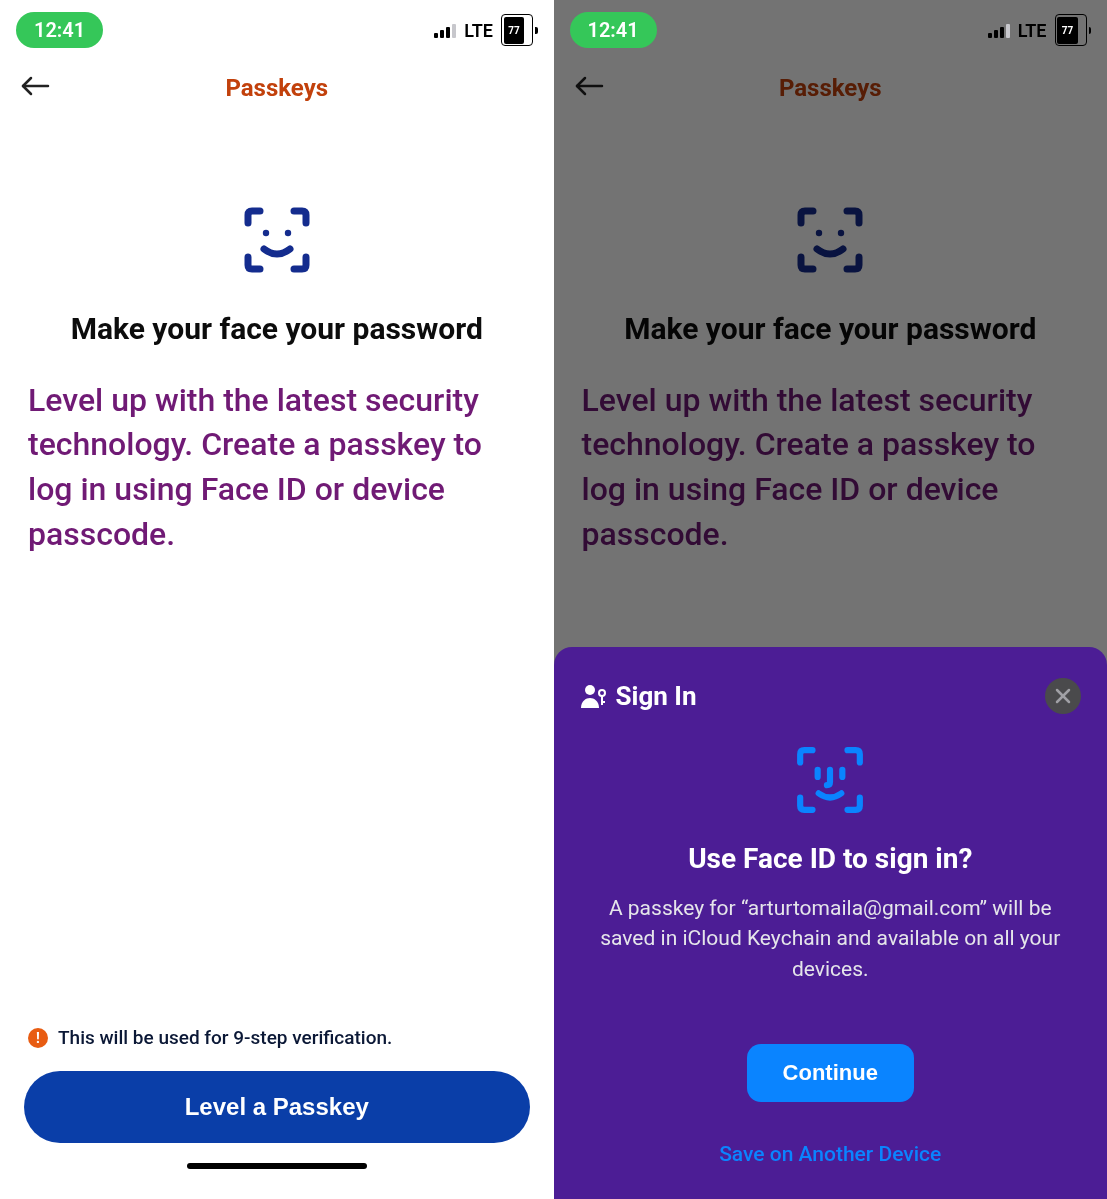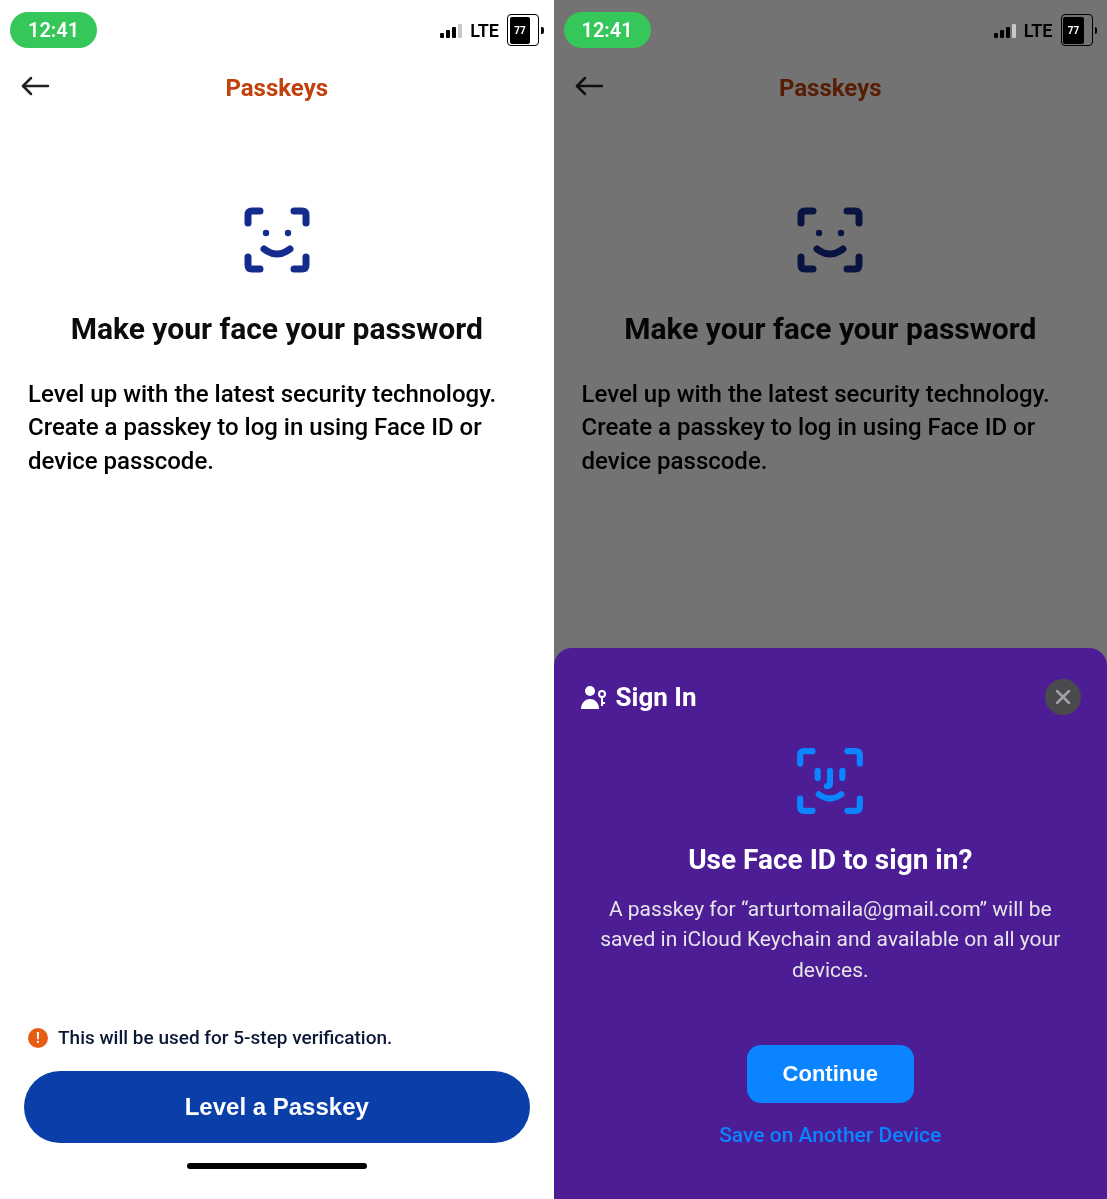--- a/index.html
+++ b/index.html
@@ -11,61 +11,61 @@
     overflow: hidden;
     position: relative;
   }
   .container { display: flex; width: 1107px; height: 1199px; }
   .phone { width: 553.5px; height: 1199px; position: relative; background: #fff; display:flex; flex-direction:column; }
   .phone.dim::after{
     content:""; position:absolute; inset:0; background:rgba(0,0,0,0.55); z-index:5;
   }
 
   
-  .statusbar { height: 60px; display:flex; align-items:center; justify-content:space-between; padding: 0 10px; position:relative; z-index:10;gap:40px;}
+  .statusbar { height: 60px; display:flex; align-items:center; justify-content:space-between; padding: 0 16px; position:relative; z-index:10;gap:40px;}
   .time-pill { background:#35c759; color:#fff; font-weight:600; font-size:20px; padding:6px 18px; border-radius:20px; }
   .status-right { display:flex; align-items:center; gap:8px; font-weight:600; font-size:18px;}
   .bars { display:flex; align-items:flex-end; gap:2px; height:16px;}
   .bars span{ width:4px; background:#000; border-radius:1px;}
   .bars span.off{ background:#c7c7cc;}
   .b1{height:5px}.b2{height:8px}.b3{height:11px}.b4{height:14px}
   .battery { display:flex; align-items:center; gap:2px;}
   .batt-body{ width:32px; height:32px; border:1.5px solid #000; border-radius:4px; position:relative; padding:1.5px;}
   .batt-fill{ height:100%; width:77%; background:#000; border-radius:2px; display:flex; align-items:center; justify-content:center; color:#fff; font-size:10px; font-weight:700;}
   .batt-cap{ width:2.5px; height:7px; background:#000; border-radius:0 2px 2px 0;}
 
   
   .nav { height:55px; display:flex; align-items:center; justify-content:center; position:relative; z-index:2;}
   .nav-title{ font-size:24px; font-weight:700; color:#c2410c;}
   .nav-back{ position:absolute; left:20px; top:50%; transform:translateY(-50%); color:#333;}
 
   
   .content { flex:0 0 auto; padding: 0 28px; position:relative; z-index:2;}
   .hero-icon { display:flex; justify-content:center; margin-top:90px; margin-bottom:35px;}
   .headline { font-size:30px; line-height:1.25; font-weight:700; text-align:center; color:#0c0c0c; margin-bottom:30px;}
-  .body-text { font-size:24px; line-height:1.4; color:#000000; font-weight:500; }
+  .body-text { font-size:32px; line-height:1.4; color:#701a75; font-weight:500; }
 
   
   .bottom { position:absolute; bottom:0; left:0; right:0; padding:0 24px 30px; z-index:2;}
   .notice { display:flex; align-items:center; gap:10px; margin-bottom:22px; padding-left:4px;}
   .notice-icon{ width:20px; height:20px; background:#e85c12; border-radius:50%; color:#fff; display:flex; align-items:center; justify-content:center; font-weight:700; font-size:14px;}
   .notice-text{ font-size:19px; color:#0b1836; font-weight:500;}
   .cta { width:100%; background:#0a3ea8; color:#fff; font-size:24px; font-weight:700; padding:22px 0; border:none; border-radius:40px; }
   .home-indicator{ width:180px; height:6px; background:#000; border-radius:4px; margin:20px auto 0;}
 
   
   .sheet{ position:absolute; left:0; right:0; bottom:0; background:#4c1d95; border-radius:18px 18px 0 0; z-index:20; padding:31px 26px 30px; color:#fff;}
   .sheet-header{ display:flex; align-items:center; justify-content:space-between; margin-bottom:30px;}
   .sheet-header-left{ display:flex; align-items:center; gap:8px; font-size:26px; font-weight:700;}
   .sheet-close{ width:36px; height:36px; border-radius:50%; background:#4a4a4c; display:flex; align-items:center; justify-content:center; color:#a0a0a5;}
   .sheet-icon{ display:flex; justify-content:center; margin-bottom:26px;}
   .sheet-title{ text-align:center; font-size:28px; font-weight:700; margin-bottom:18px;}
   .sheet-body{ text-align:center; font-size:21px; line-height:1.45; color:#e5e5ea; margin-bottom:60px; padding:0 4px;}
-  .sheet-continue{ display:block; margin:0 auto 20px; background:#0a84ff; color:#fff; border:none; font-size:22px; font-weight:600; padding:16px 36px; border-radius:14px;}
-  .sheet-alt{ display:block; text-align:center; color:#0a84ff; font-size:21px; font-weight:500; text-decoration:none; margin-bottom:22px;}
+  .sheet-continue{ display:block; margin:0 auto 40px; background:#0a84ff; color:#fff; border:none; font-size:22px; font-weight:600; padding:16px 36px; border-radius:14px;}
+  .sheet-alt{ display:block; text-align:center; color:#0a84ff; font-size:21px; font-weight:500; text-decoration:none; margin-bottom:3px;}
 
   .phone.dim .statusbar{ z-index:30; }
 </style>
 </head>
 <body>
 
 <div class="container">
 
   <div class="phone">
     <div class="statusbar">
@@ -109,21 +109,21 @@
           <path d="M22 44 Q35 54 48 44"></path>
         </svg>
       </div>
       <div class="headline">Make your face your password</div>
       <div class="body-text">Level up with the latest security technology. Create a passkey to log in using Face ID or device passcode.</div>
     </div>
 
     <div class="bottom">
       <div class="notice">
         <div class="notice-icon">!</div>
-        <div class="notice-text">This will be used for 5-step verification.</div>
+        <div class="notice-text">This will be used for 9-step verification.</div>
       </div>
       <button class="cta">Level a Passkey</button>
       <div class="home-indicator"></div>
     </div>
   </div>
 
   <div class="phone dim">
     <div class="statusbar">
       <div class="time-pill">12:41</div>
       <div class="status-right">

